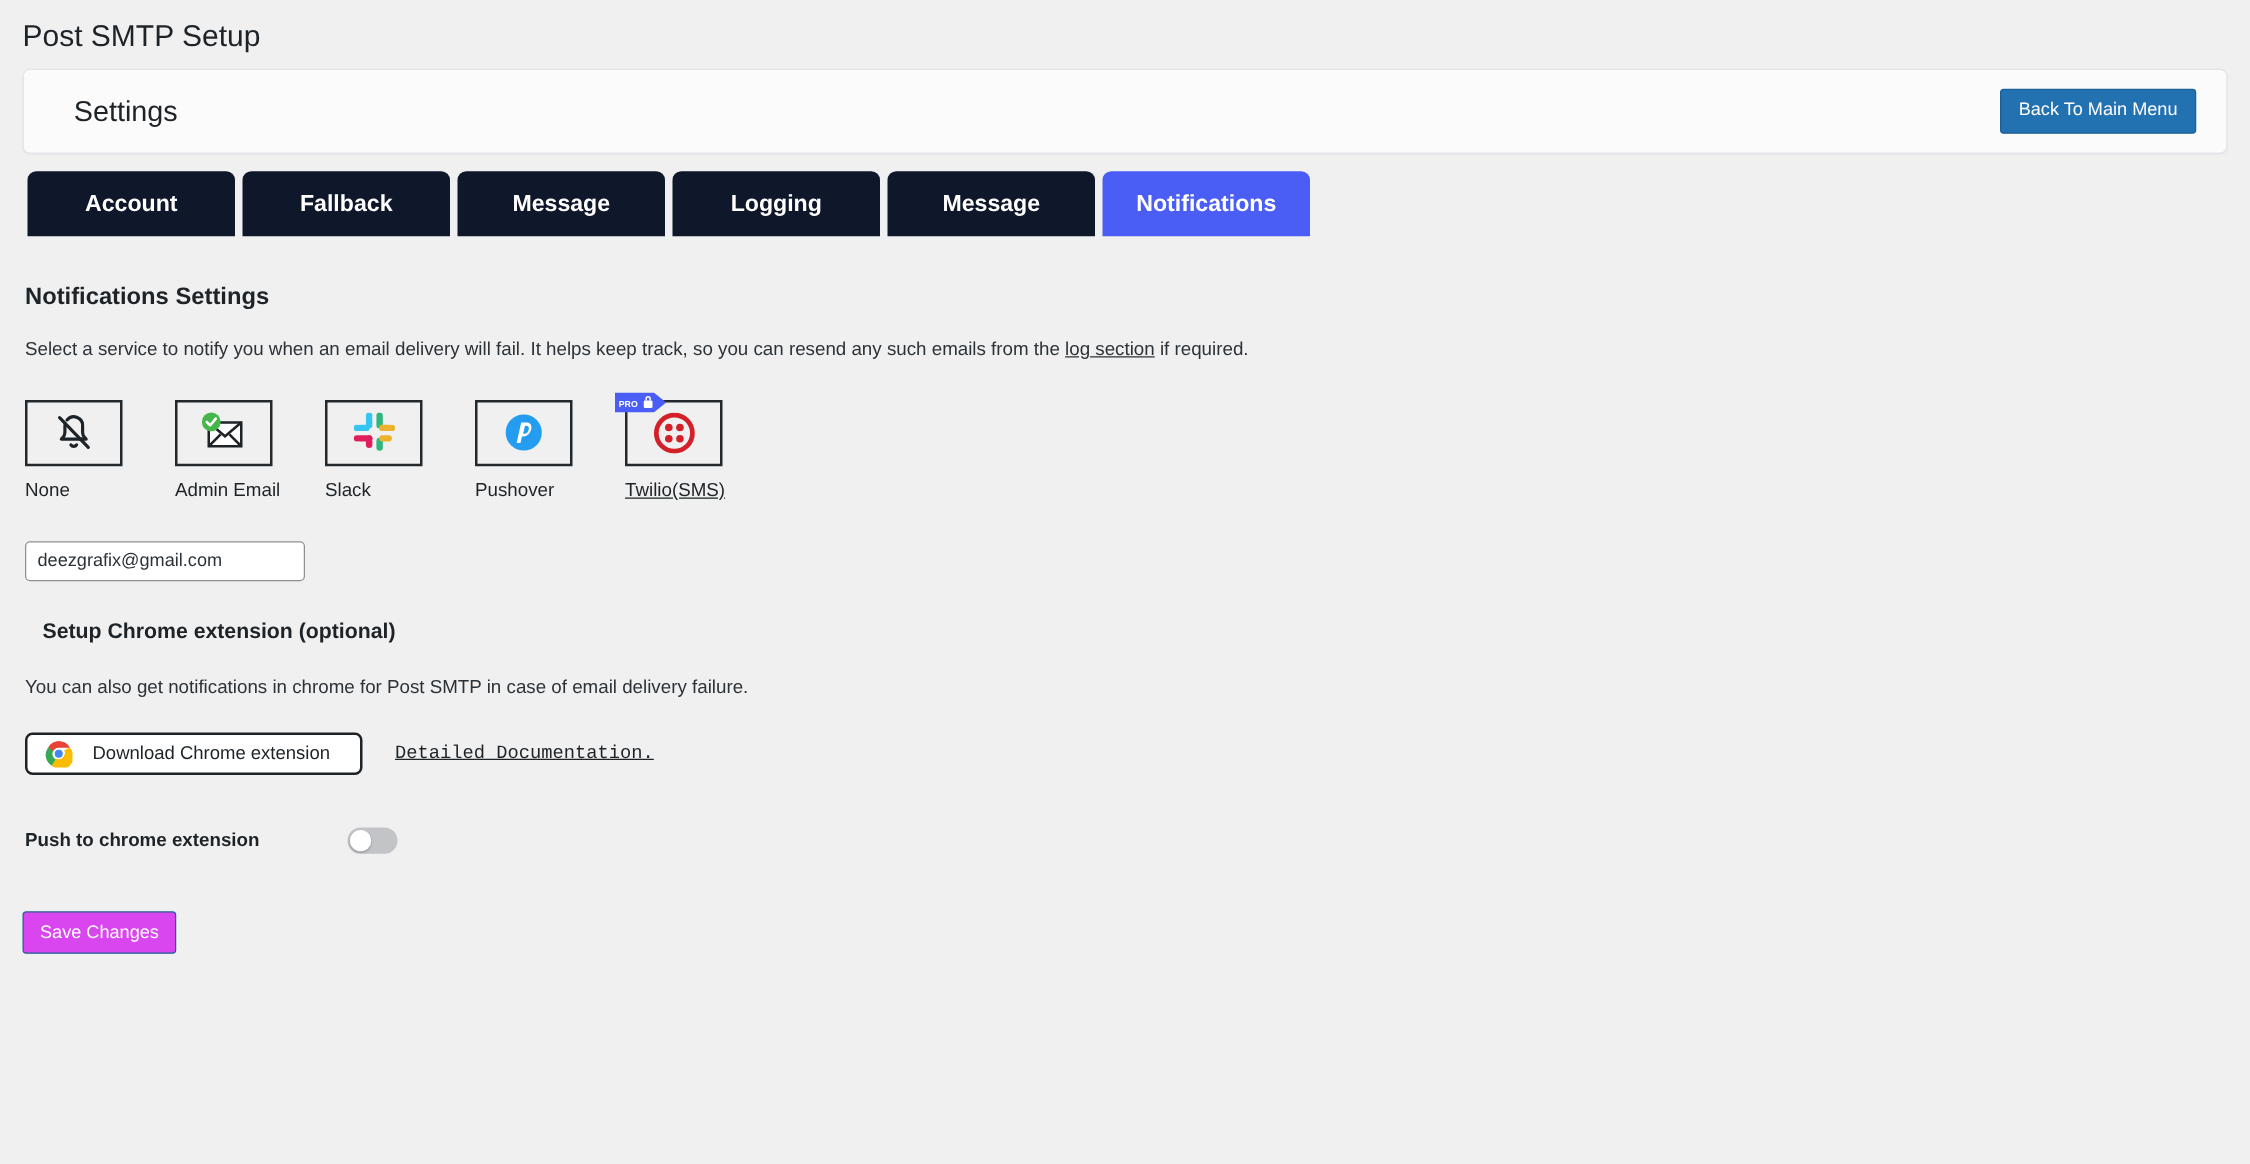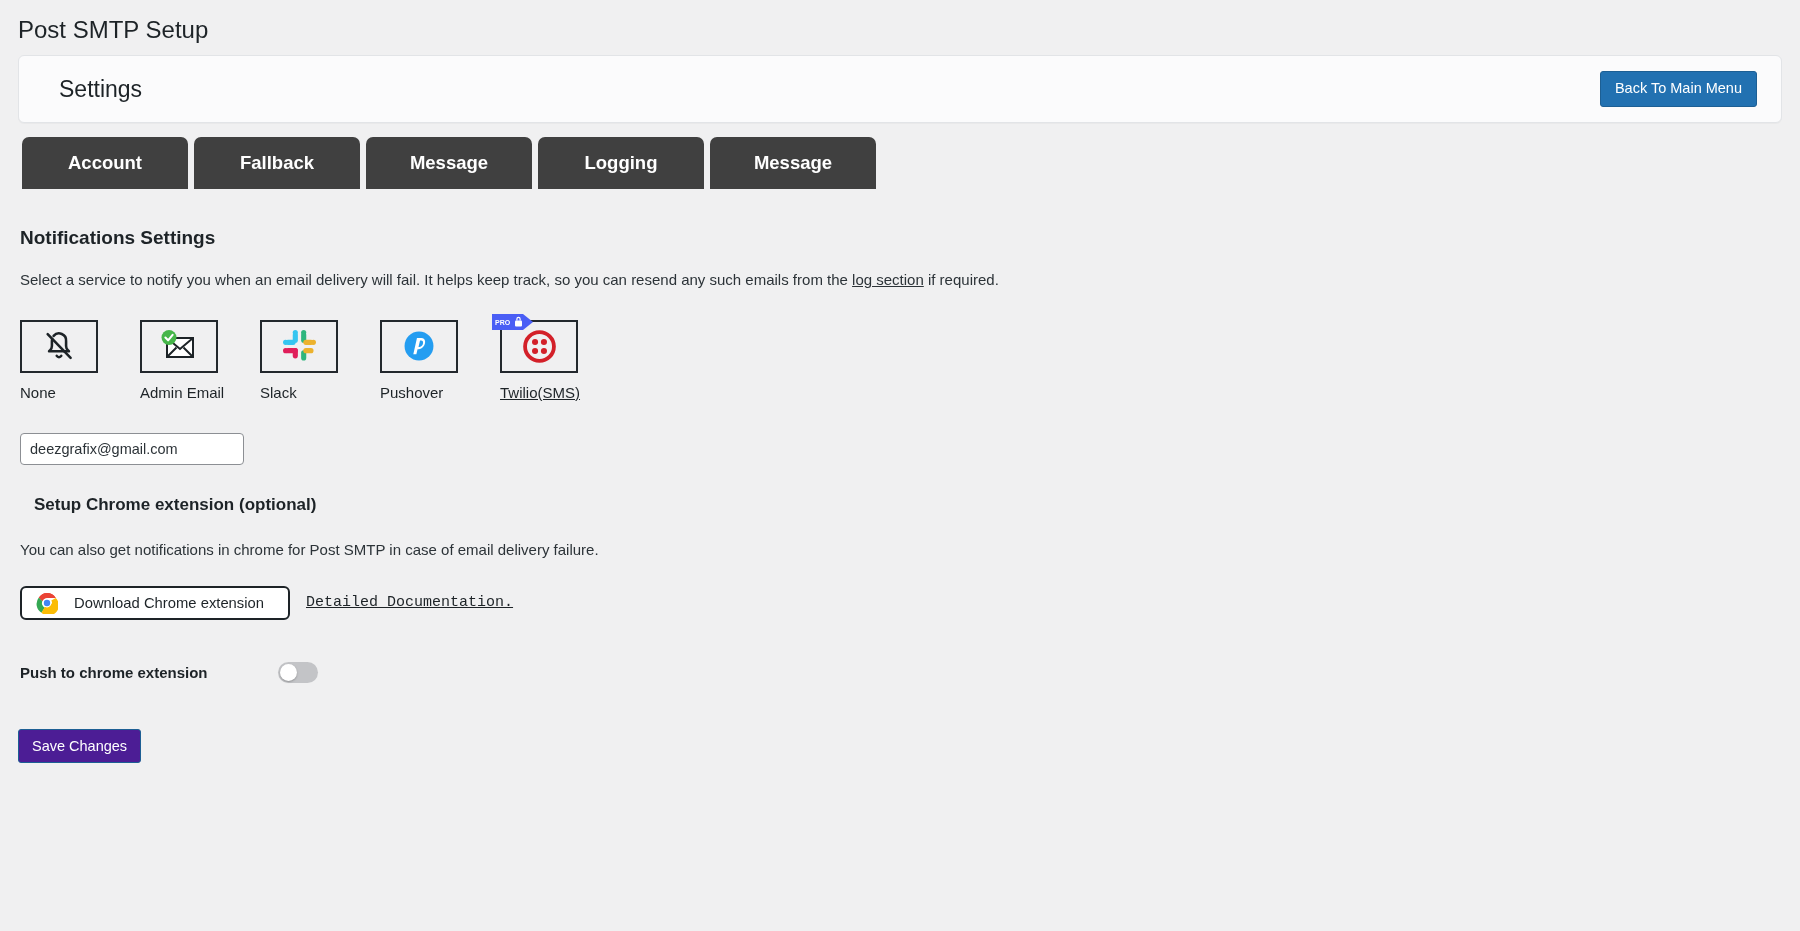--- a/index.html
+++ b/index.html
@@ -58,21 +58,21 @@
     gap: 6px;
     padding: 14px 0 0 22px;
     align-items: flex-end;
   }
   .tab {
     min-width: 166px;
     height: 52px;
     display: flex;
     align-items: center;
     justify-content: center;
-    background: #404040;
+    background: #0f172a;
     color: #ffffff;
     font-size: 18.5px;
     font-weight: bold;
     border-radius: 7px 7px 0 0;
     cursor: pointer;
     padding: 0 22px;
     white-space: nowrap;
   }
   .tab.active { background: #4a5ef5; }
 
@@ -158,21 +158,21 @@
     margin: 30px 0 0 14px;
   }
   .chrome-desc {
     font-size: 15px;
     color: #2c3338;
     margin: 26px 0 0 0;
   }
   .chrome-row {
     display: flex;
     align-items: center;
-    gap: 16px;
+    gap: 26px;
     margin-top: 28px;
   }
   .btn-chrome {
     background: #ffffff;
     border: 2px solid #1d2327;
     border-radius: 6px;
     height: 34px;
     display: flex;
     align-items: center;
     gap: 16px;
@@ -217,21 +217,21 @@
     width: 17px; height: 17px;
     border-radius: 50%;
     background: #ffffff;
     box-shadow: 0 1px 2px rgba(0,0,0,0.25);
   }
   .uid-input { width: 222px; height: 33px; }
 
   
   .save-row { padding: 46px 0 0 18px; }
   .btn-save {
-    background: #4c1d95;
+    background: #d946ef;
     color: #ffffff;
     border: 1px solid #1d5f94;
     border-radius: 3px;
     font-size: 14.5px;
     font-family: "Liberation Sans", sans-serif;
     padding: 8px 13px;
     cursor: pointer;
   }
 </style>
 </head>
@@ -243,20 +243,21 @@
   <div class="settings-card-title">Settings</div>
   <button class="btn-back">Back To Main Menu</button>
 </div>
 
 <div class="tabs">
   <div class="tab">Account</div>
   <div class="tab">Fallback</div>
   <div class="tab">Message</div>
   <div class="tab">Logging</div>
   <div class="tab">Message</div>
+  <div class="tab active">Notifications</div>
 </div>
 
 <div class="content">
 
   <div class="section-title">Notifications Settings</div>
 
   <div class="section-desc">
     <span>Select a service to notify you when an email delivery will fail. It helps keep track, so you can resend any such emails from the </span><a class="inline-link">log section</a><span> if required.</span>
   </div>
 

